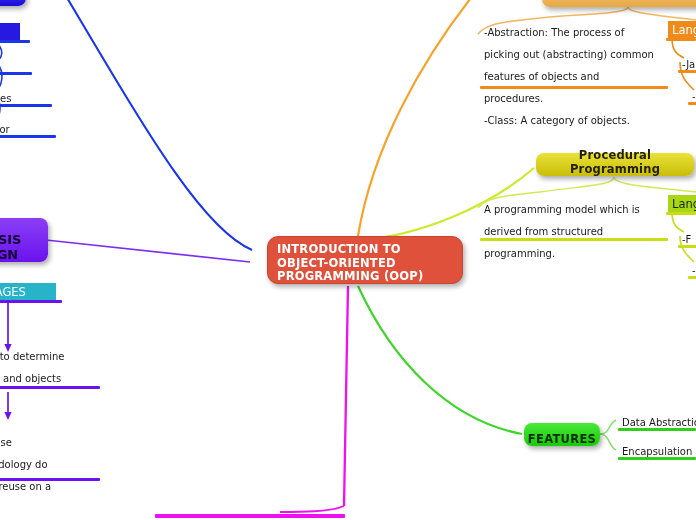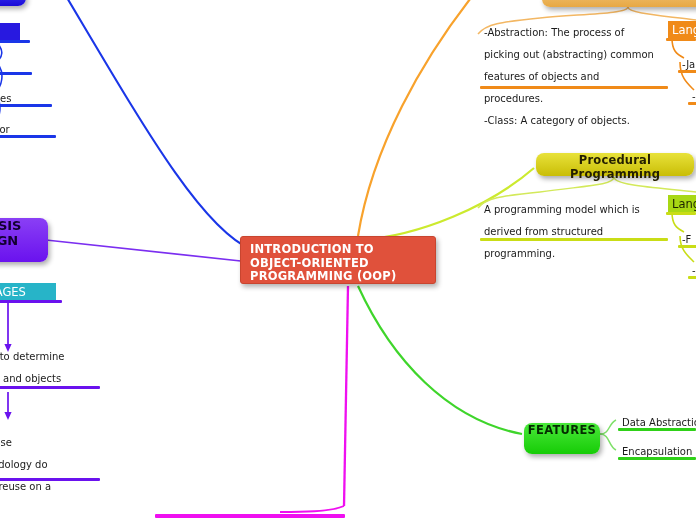--- a/index.html
+++ b/index.html
@@ -25,43 +25,43 @@
     height: 520px;
     pointer-events: none;
   }
   .node {
     position: absolute;
     box-sizing: border-box;
   }
 
   
   .central {
-    left: 240px;
+    left: 267px;
     top: 236px;
     width: 196px;
     height: 48px;
     background: #e0513b;
     border: 1px solid #c8452f;
-    border-radius: 3px;
+    border-radius: 11px;
     box-shadow: 2px 3px 5px rgba(0,0,0,0.30);
     color: #ffffff;
     font-weight: bold;
     font-size: 11.5px;
     line-height: 13.5px;
     letter-spacing: 0.2px;
     padding: 6px 21px 0 9px;
   }
 
   
   .badge {
     border-radius: 8px;
     box-shadow: 2px 3px 5px rgba(0,0,0,0.32);
     font-weight: bold;
     display: flex;
-    align-items: flex-start;
+    align-items: flex-end;
     justify-content: center;
     text-align: center;
   }
   .badge-analysis {
     left: -42px;
     top: 218px;
     width: 90px;
     height: 44px;
     background: linear-gradient(to bottom, #8a3ff5 0%, #6a12ee 100%);
     color: #120030;
@@ -76,21 +76,21 @@
     height: 23px;
     background: linear-gradient(to bottom, #e8e23a 0%, #c9bd06 100%);
     color: #241f00;
     font-size: 11.5px;
     letter-spacing: 0.2px;
   }
   .badge-features {
     left: 524px;
     top: 423px;
     width: 76px;
-    height: 31px;
+    height: 23px;
     background: linear-gradient(to bottom, #4ae83a 0%, #16cc06 100%);
     color: #042b00;
     font-size: 11.5px;
     letter-spacing: 0.3px;
   }
   .badge-top-clip {
     left: 542px;
     top: -9px;
     width: 170px;
     height: 16px;

